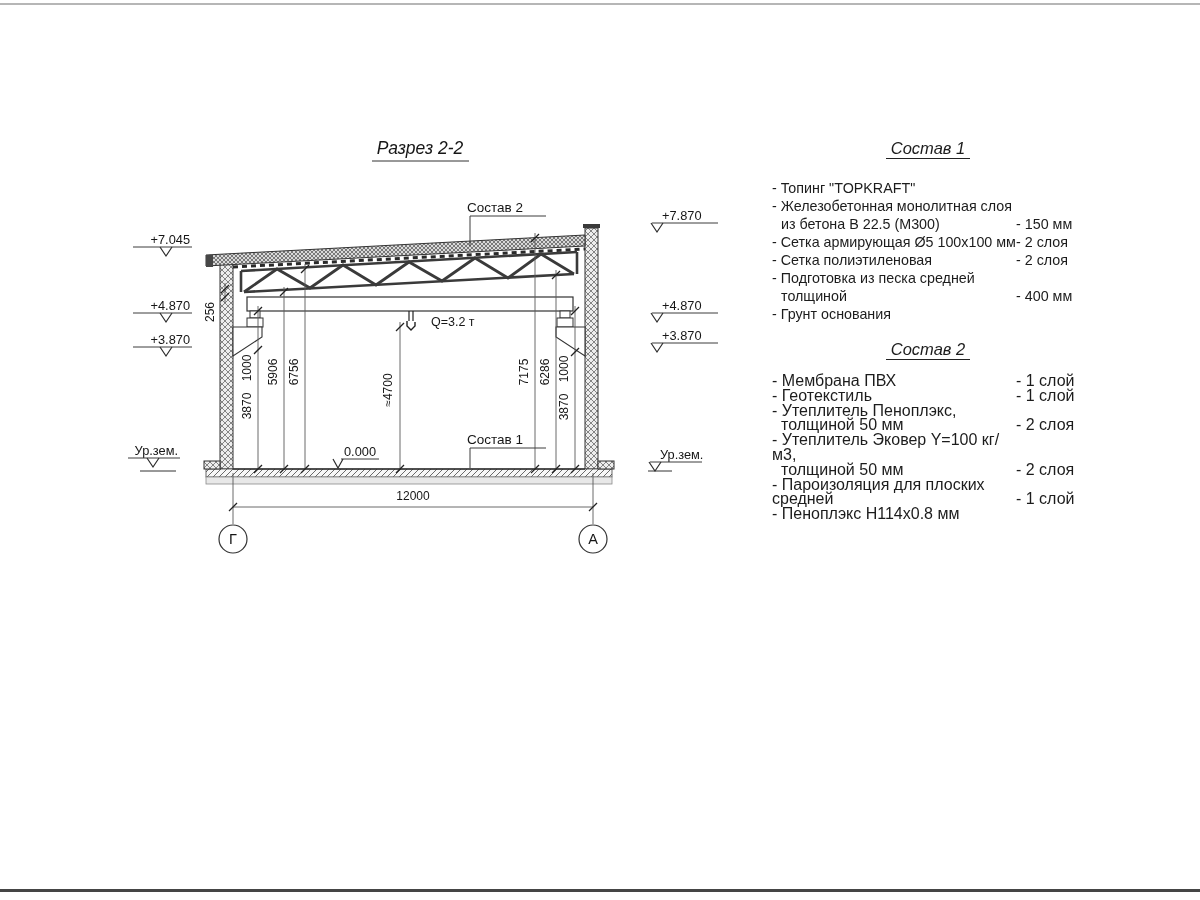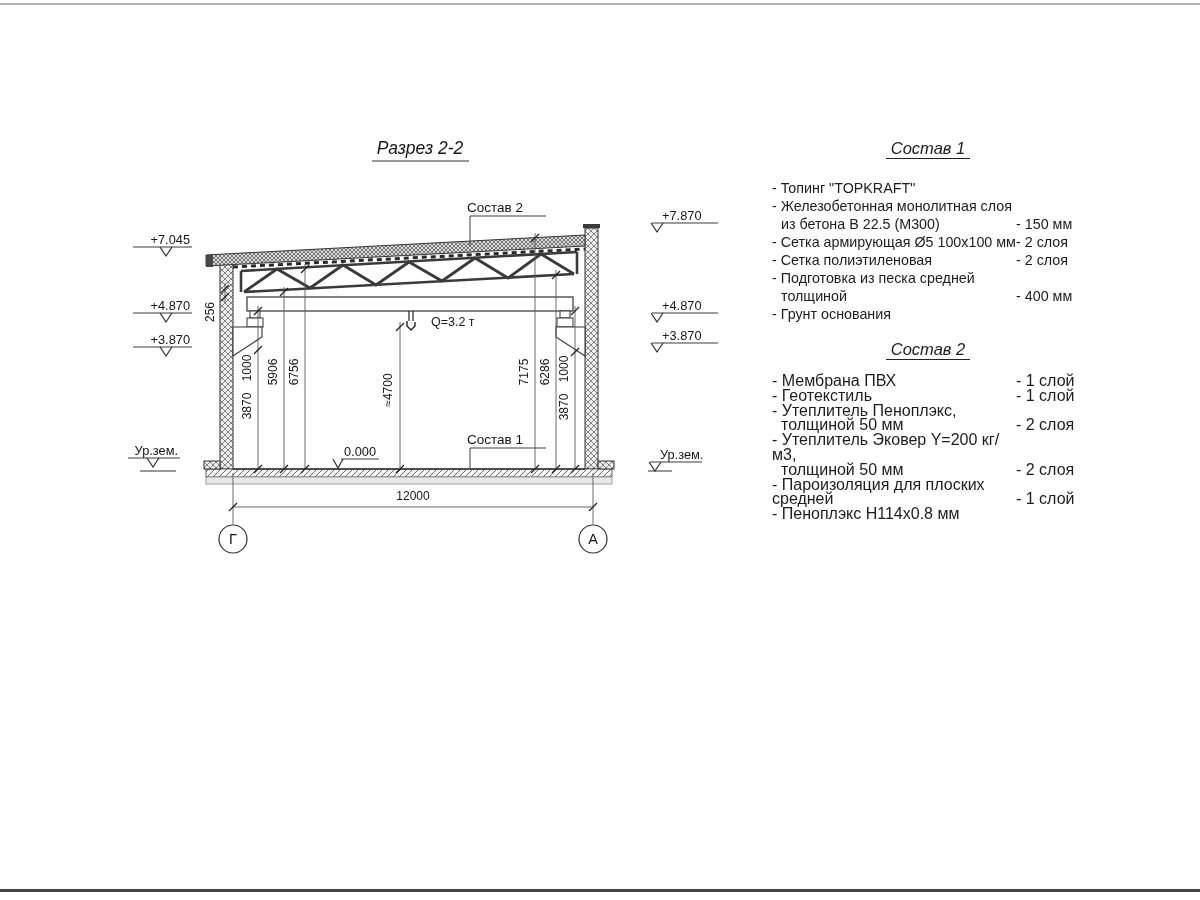--- a/index.html
+++ b/index.html
@@ -272,21 +272,21 @@
   </div>
   <div class="item">
     <div class="nm">
       <div>- Утеплитель Пеноплэкс,</div>
       <div class="cont">толщиной 50 мм</div>
     </div>
     <div class="qty">- 2 слоя</div>
   </div>
   <div class="item">
     <div class="nm">
-      <div>- Утеплитель Эковер Y=200 кг/м3,</div>
+      <div>- Утеплитель Эковер Y=100 кг/м3,</div>
       <div class="cont">толщиной 50 мм</div>
     </div>
     <div class="qty">- 2 слоя</div>
   </div>
   <div class="item">
     <div class="nm">
         <div>- Пароизоляция для плоских средней</div>
       </div>
     <div class="qty">- 1 слой</div>
   </div>

